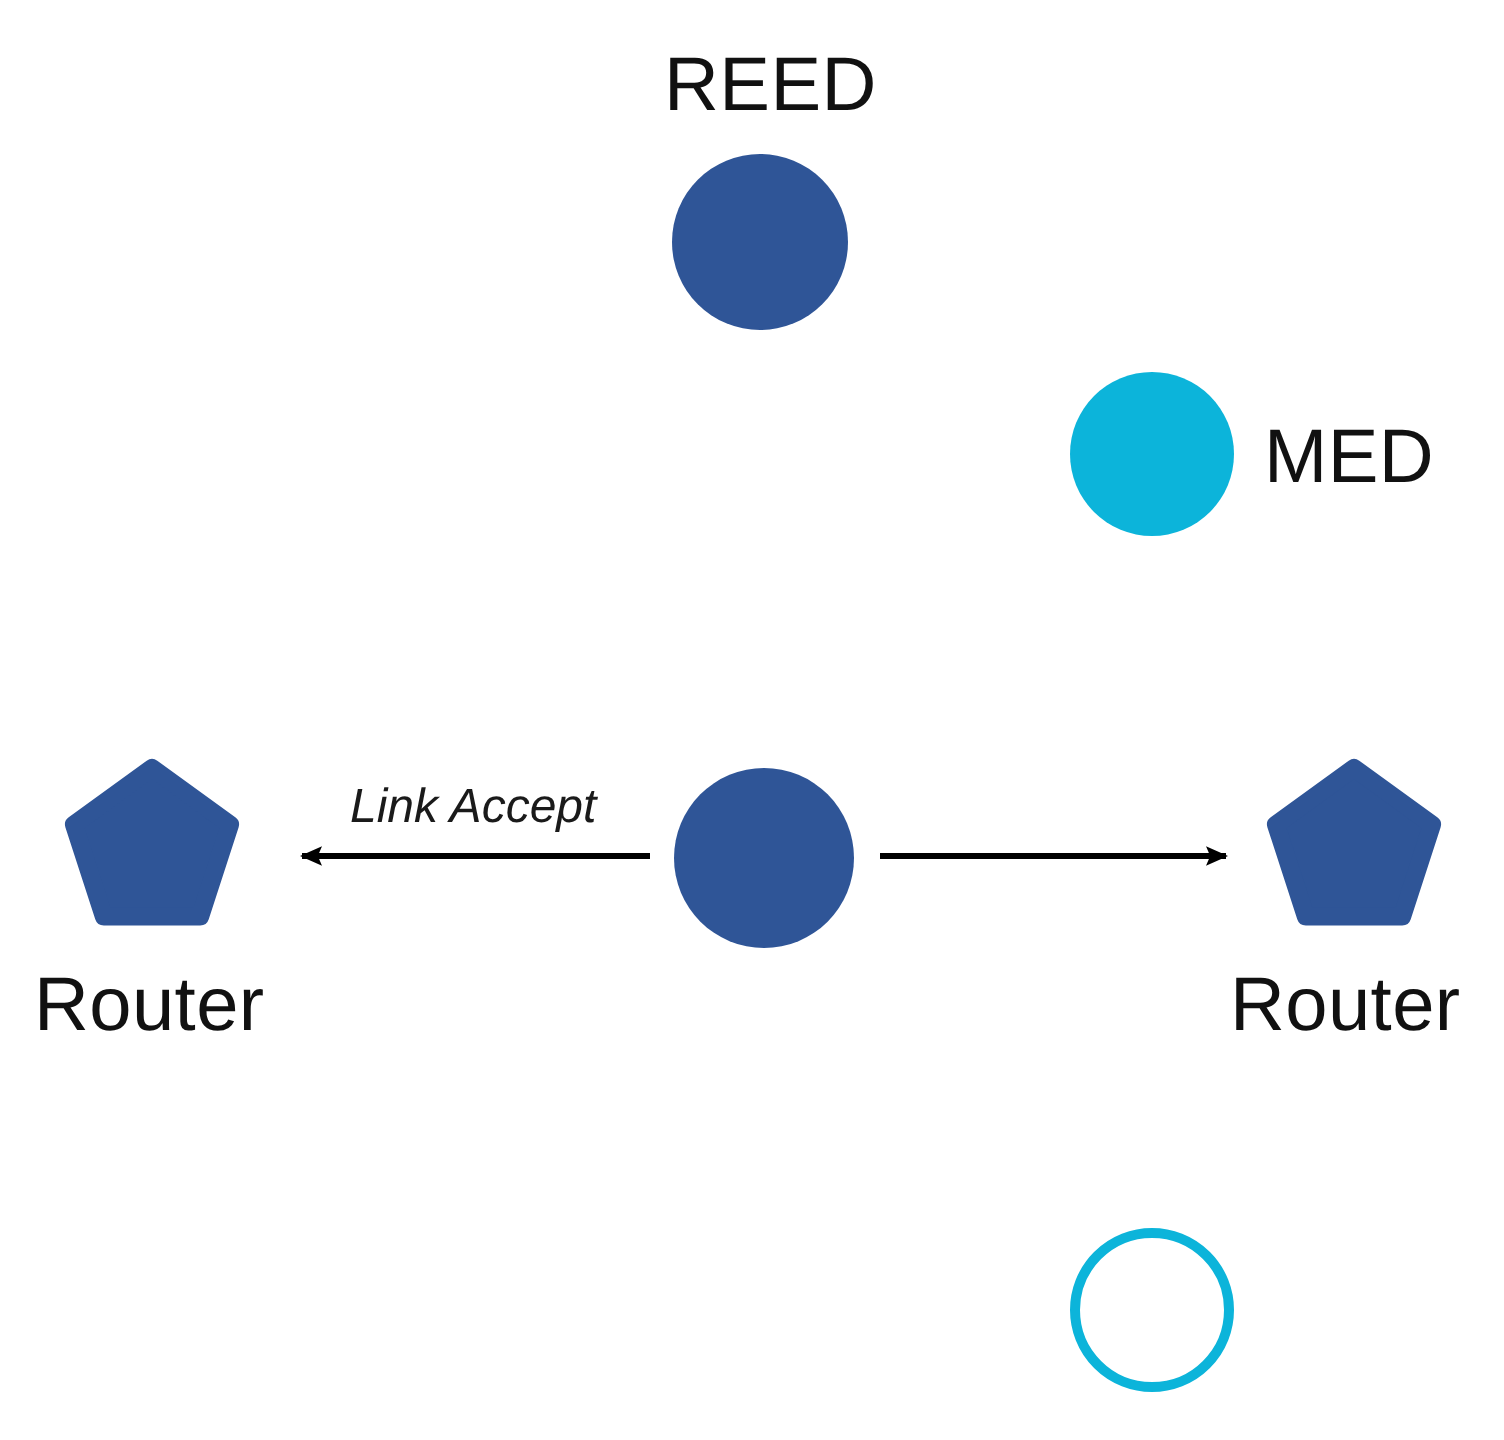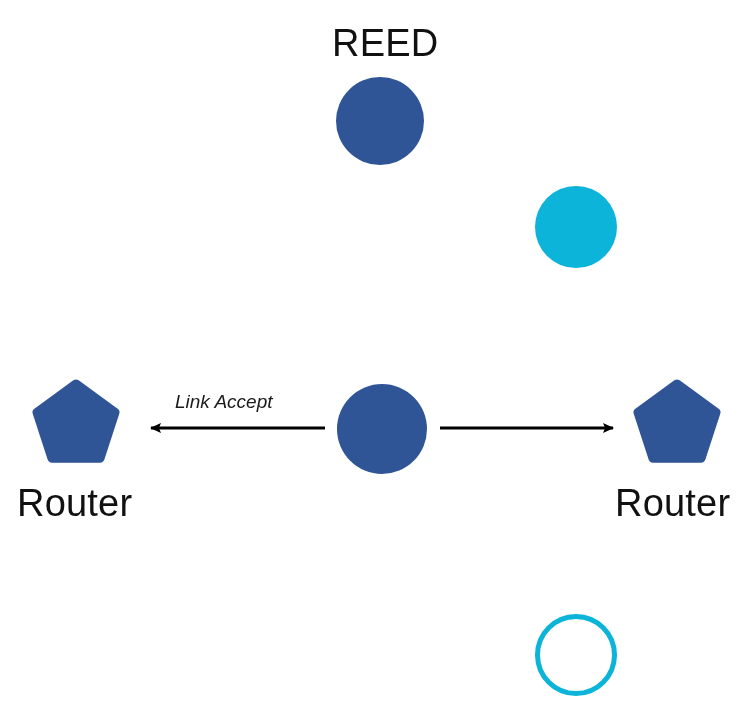--- a/index.html
+++ b/index.html
@@ -26,21 +26,21 @@
     line-height: 1;
     color: #111111;
     white-space: nowrap;
     letter-spacing: 0.2px;
     text-align: center;
   }
   .edge-label {
     position: absolute;
     font-family: "Liberation Sans", sans-serif;
     font-style: italic;
-    font-size: 19px;
+    font-size: 24px;
     line-height: 1;
     color: #1a1a1a;
     white-space: nowrap;
   }
   .svg-layer {
     position: absolute;
     left: 0;
     top: 0;
     width: 752px;
     height: 720px;
@@ -75,20 +75,21 @@
     <circle cx="576" cy="655" r="38.5" fill="none" stroke="#0cb4da" stroke-width="5"></circle>
 
     <line x1="325" y1="428" x2="151" y2="428" stroke="#000000" stroke-width="3" marker-end="url(#arrowhead-left)"></line>
 
     <line x1="440" y1="428" x2="613" y2="428" stroke="#000000" stroke-width="3" marker-end="url(#arrowhead-right)"></line>
 
   </svg>
 
   <div class="node-label" style="left:332px; top:24px;">REED</div>
 
+  <div class="node-label" style="left:632px; top:210px;">MED</div>
 
   <div class="node-label" style="left:17px; top:484px;">Router</div>
 
   <div class="node-label" style="left:615px; top:484px;">Router</div>
 
 
   <div class="edge-label" style="left:175px; top:392px;">Link Accept</div>
 
 </div>
 

